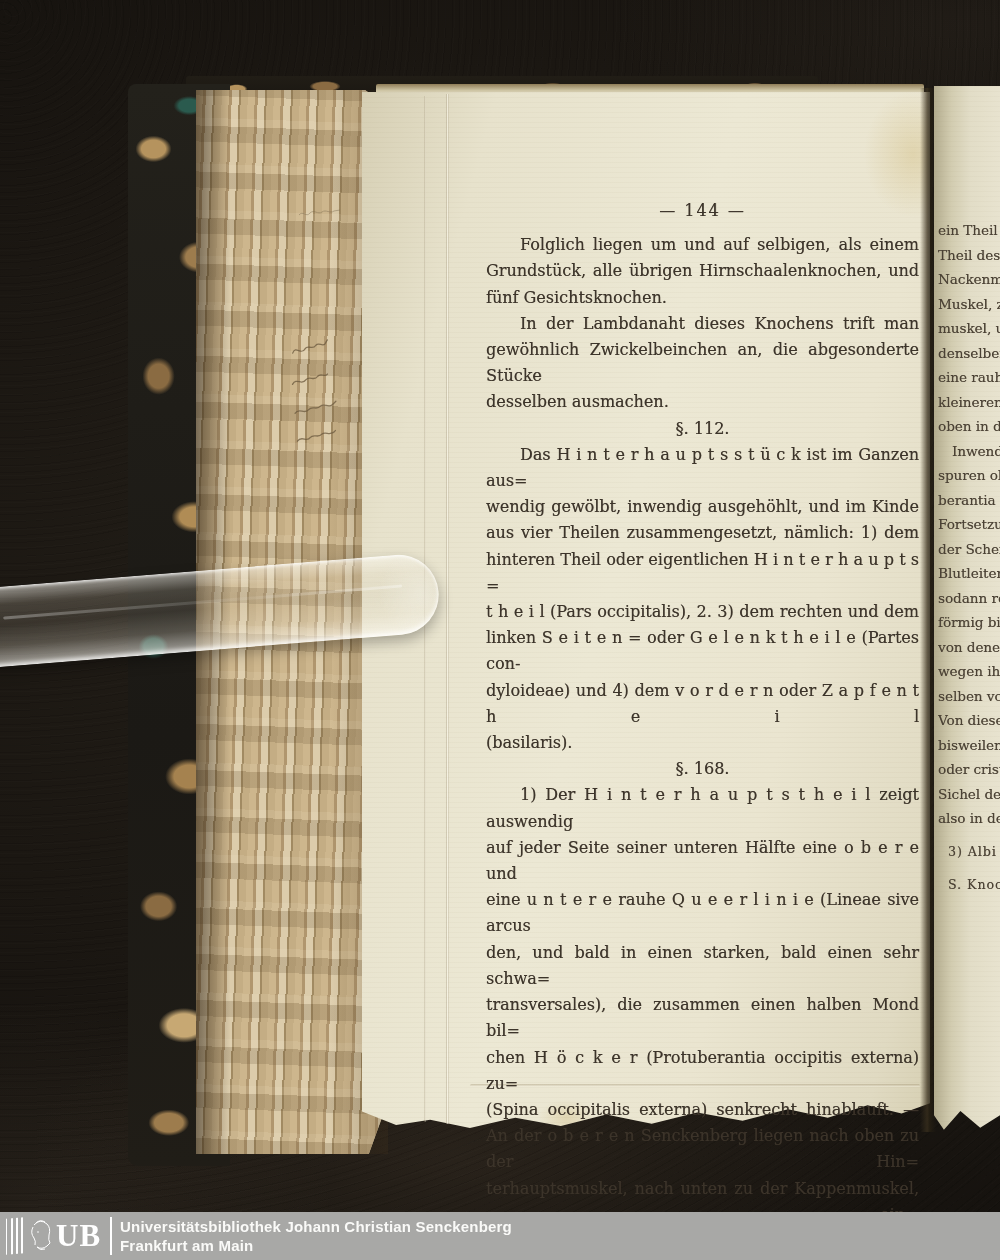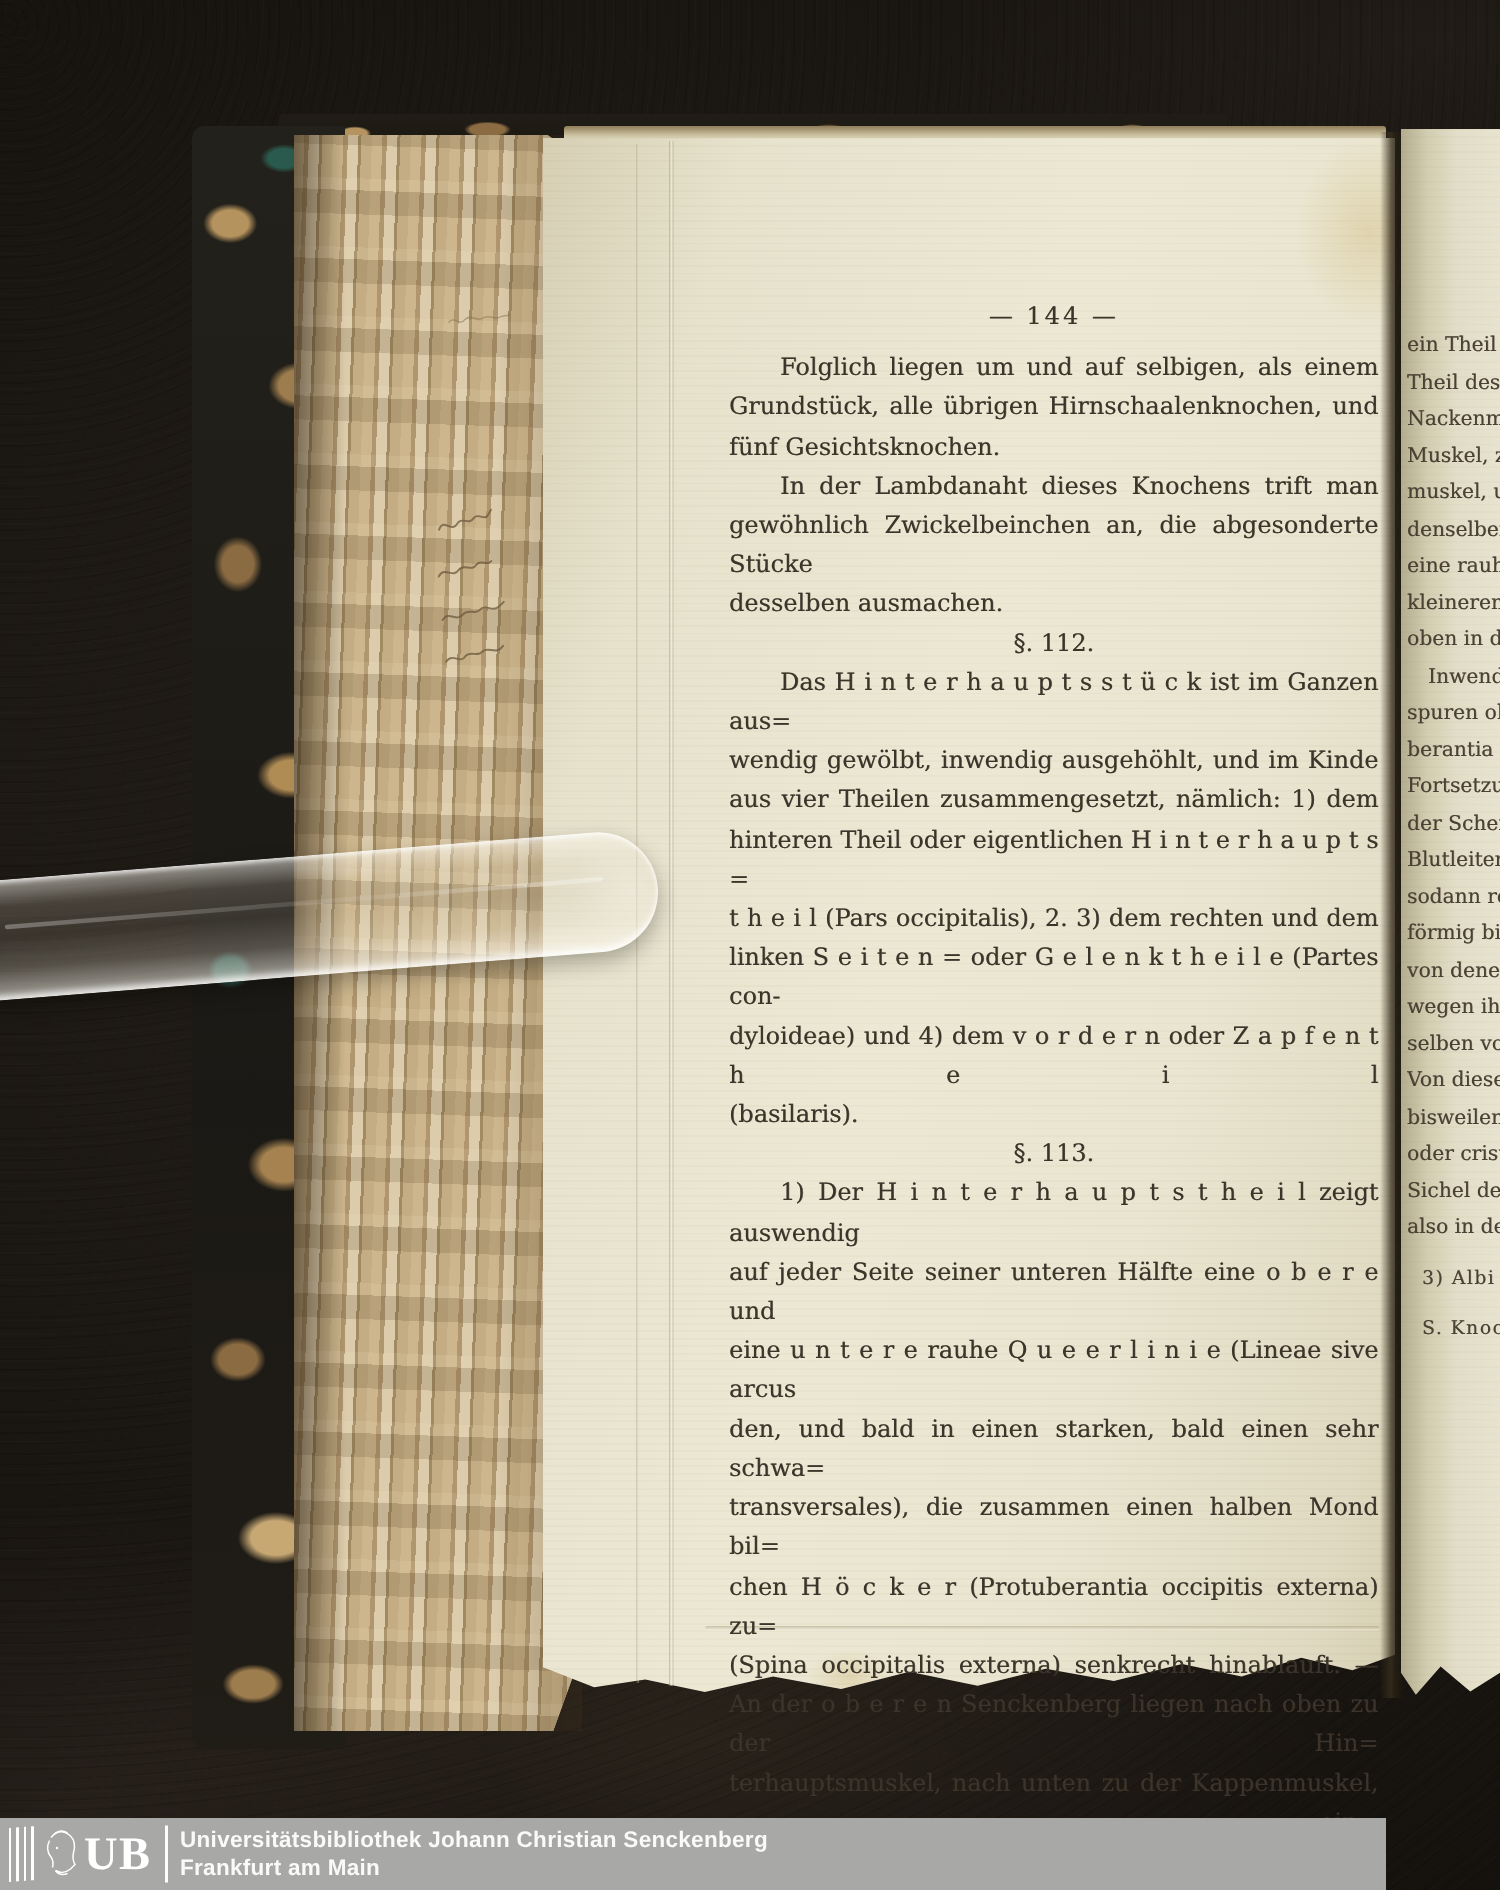--- a/index.html
+++ b/index.html
@@ -118,21 +118,21 @@
                       rgba(255,253,246,.60) 100%);
     box-shadow:
       inset 0 2px 3px rgba(255,255,255,.65),
       inset 0 -3px 4px rgba(255,255,255,.75),
       0 6px 14px rgba(0,0,0,.28);
   }
   .rod-streak{position:absolute;left:4%;top:38%;width:88%;height:3px;border-radius:2px;
     background:linear-gradient(90deg,rgba(255,255,255,.30),rgba(255,255,255,.08) 60%,rgba(255,255,255,.35));}
 
   
-  .footer-bar{position:absolute;left:0;top:1212px;width:924px;height:48px;
+  .footer-bar{position:absolute;left:0;top:1212px;width:1000px;height:48px;
     background:#a8a8a6;color:#fafaf8;font-family:"Liberation Sans", sans-serif;}
   .logo-box{position:absolute;left:4px;top:5px;width:108px;height:38px;}
   .logo-lines{position:absolute;left:2px;top:1px;width:18px;height:36px;
     background:repeating-linear-gradient(90deg,#ffffff 0 1.5px,transparent 1.5px 5px);
     transform:skewY(-4deg);}
   .portrait{position:absolute;left:21px;top:0;width:30px;height:38px;}
   .logo-ub{position:absolute;left:52px;top:0px;width:52px;height:38px;
     font-family:"Liberation Serif", serif;font-weight:bold;font-size:31px;line-height:38px;
     color:#ffffff;letter-spacing:1px;}
   .logo-sep{position:absolute;left:110px;top:5px;width:2px;height:38px;background:#ffffff;}
@@ -172,21 +172,21 @@
         <div class="line end">desselben ausmachen.</div>
         <div class="line center">§.   112.</div>
         <div class="line indent">Das H i n t e r h a u p t s s t ü c k ist im Ganzen aus=</div>
         <div class="line">wendig gewölbt, inwendig ausgehöhlt, und im Kinde</div>
         <div class="line">aus vier Theilen zusammengesetzt, nämlich: 1) dem</div>
         <div class="line">hinteren Theil oder eigentlichen H i n t e r h a u p t s =</div>
         <div class="line">t h e i l (Pars occipitalis), 2. 3) dem rechten und dem</div>
         <div class="line">linken S e i t e n = oder G e l e n k t h e i l e (Partes con-</div>
         <div class="line">dyloideae) und 4) dem v o r d e r n oder Z a p f e n t h e i l</div>
         <div class="line end">(basilaris).</div>
-        <div class="line center">§.   113.</div>
+        <div class="line center">§.   168.</div>
         <div class="line indent">1) Der H i n t e r h a u p t s t h e i l zeigt auswendig</div>
         <div class="line">auf jeder Seite seiner unteren Hälfte eine o b e r e und</div>
         <div class="line">eine u n t e r e rauhe Q u e e r l i n i e (Lineae sive arcus</div>
         <div class="line">den, und bald in einen starken, bald einen sehr schwa=</div>
         <div class="line">transversales), die zusammen einen halben Mond bil=</div>
         <div class="line">chen H ö c k e r (Protuberantia occipitis externa) zu=</div>
         <div class="line">(Spina occipitalis externa) senkrecht hinablauft. —</div>
         <div class="line">An der o b e r e n Senckenberg liegen nach oben zu der Hin=</div>
         <div class="line">terhauptsmuskel, nach unten zu der Kappenmuskel,</div>
         <div class="line catchword">ein</div>

